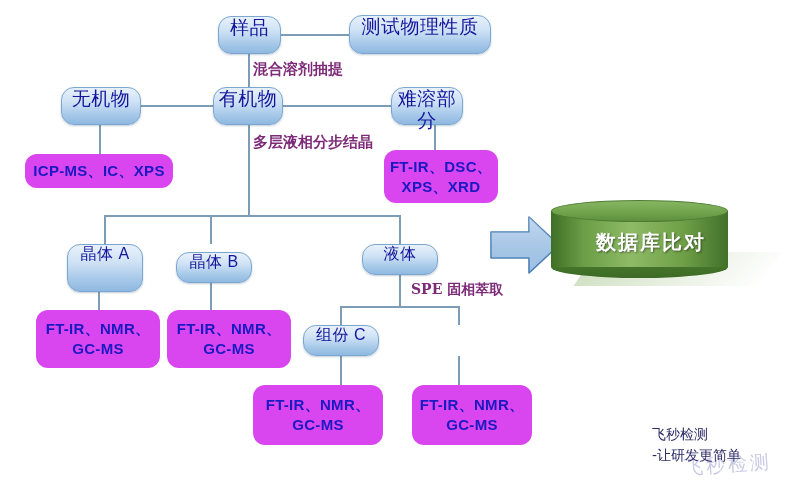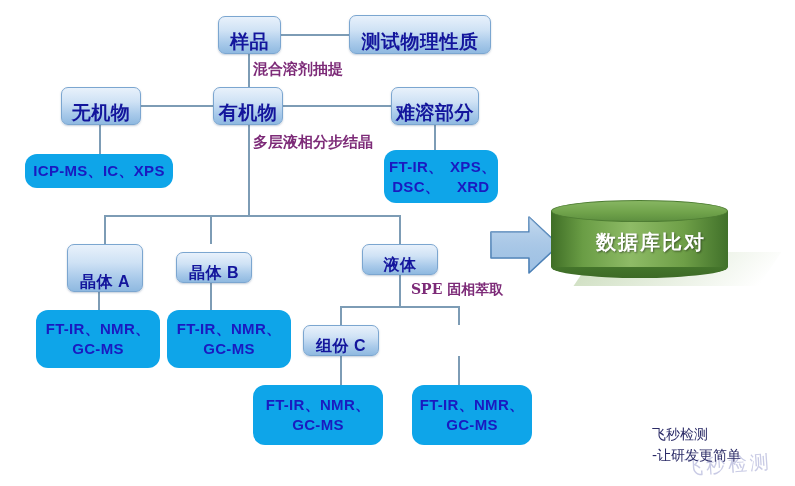--- a/index.html
+++ b/index.html
@@ -14,38 +14,38 @@
 
   
   .ln{position:absolute;background:#7d9cb5;}
   .ln.h{height:2px;}
   .ln.v{width:2px;}
 
   
   .bbox{
     position:absolute;
     box-sizing:border-box;
-    border-radius:7px;
+    border-radius:13px;
     border:1px solid #7ba6d0;
     background:linear-gradient(180deg,#e8f1fb 0%,#cfe2f5 38%,#a9caea 72%,#8fb9e0 100%);
     color:#13159c;
-    font-weight:bold;
-    display:flex;align-items:flex-end;justify-content:center;
+    font-weight:normal;
+    display:flex;align-items:flex-start;justify-content:center;
     text-align:center;
     letter-spacing:.5px;
     box-shadow:0 1px 2px rgba(80,110,145,.35);
     line-height:1.15;
   }
 
   
   .pbox{
     position:absolute;
     box-sizing:border-box;
     border-radius:12px;
-    background:#0ea5e9;
+    background:#d946ef;
     color:#1a1ac0;
     font-weight:bold;
     display:flex;align-items:center;justify-content:center;
     text-align:center;
     line-height:1.32;
     letter-spacing:.3px;
   }
 
   
   .note{
@@ -143,21 +143,21 @@
   </div>
 
   <div class="bbox" style="left:61px;top:87px;width:80px;height:38px;font-size:19px;">
     <span>无机物</span>
   </div>
 
   <div class="bbox" style="left:213px;top:87px;width:70px;height:38px;font-size:19px;">
     <span>有机物</span>
   </div>
 
-  <div class="bbox" style="left:391px;top:87px;width:88px;height:38px;font-size:19px;">
+  <div class="bbox" style="left:391px;top:87px;width:72px;height:38px;font-size:19px;">
     <span>难溶部分</span>
   </div>
 
   <div class="bbox" style="left:67px;top:244px;width:76px;height:48px;font-size:16px;">
     <span>晶体 A</span>
   </div>
 
   <div class="bbox" style="left:176px;top:252px;width:76px;height:31px;font-size:16px;">
     <span>晶体 B</span>
   </div>
@@ -168,21 +168,21 @@
 
   <div class="bbox" style="left:303px;top:325px;width:76px;height:31px;font-size:16px;">
     <span>组份 C</span>
   </div>
 
 
   <div class="pbox" style="left:25px;top:154px;width:148px;height:34px;font-size:15px;">
     <span>ICP-MS、IC、XPS</span>
   </div>
 
-  <div class="pbox" style="left:384px;top:150px;width:114px;height:53px;font-size:15px;">
+  <div class="pbox" style="left:384px;top:150px;width:114px;height:53px;font-size:15px;flex-direction:column;">
     <span>FT-IR、DSC、</span>
     <span>XPS、XRD</span>
   </div>
 
   <div class="pbox" style="left:36px;top:310px;width:124px;height:58px;font-size:15px;flex-direction:column;">
     <span>FT-IR、NMR、</span>
     <span>GC-MS</span>
   </div>
 
   <div class="pbox" style="left:167px;top:310px;width:124px;height:58px;font-size:15px;flex-direction:column;">

